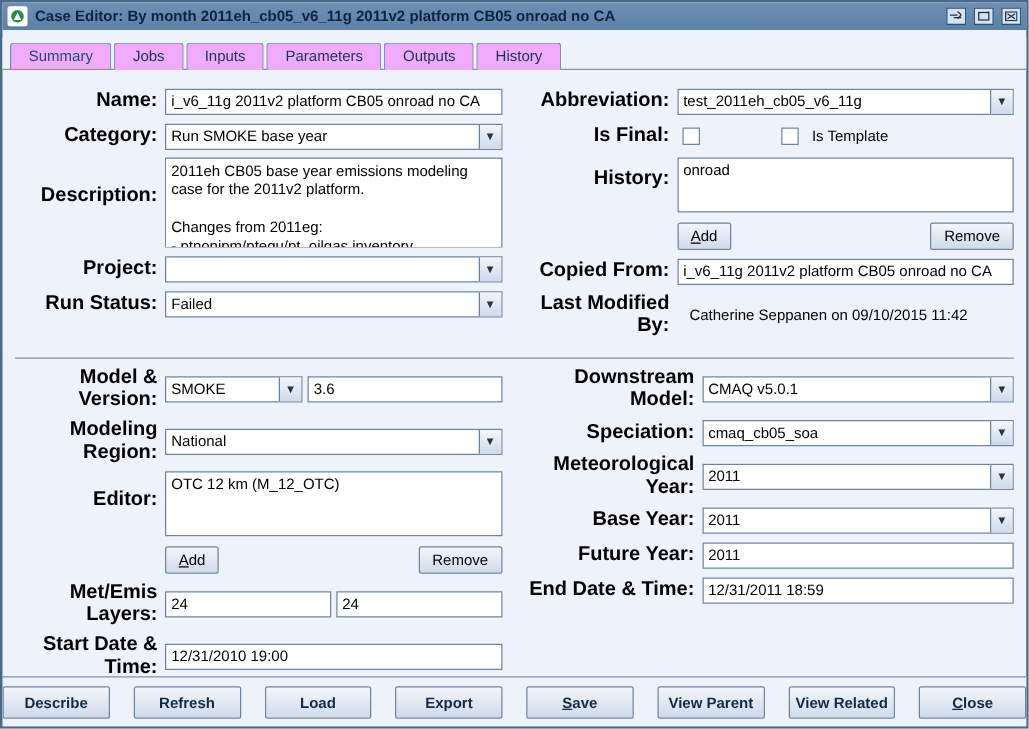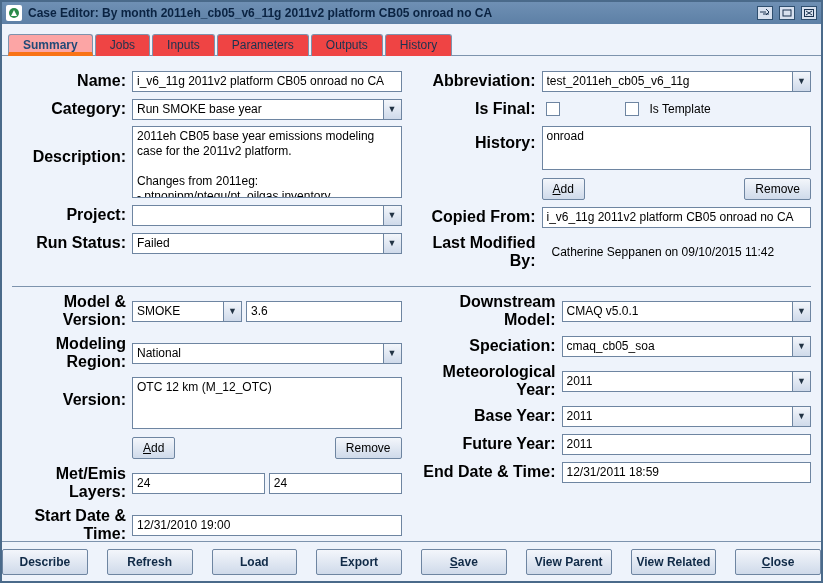--- a/index.html
+++ b/index.html
@@ -63,35 +63,35 @@
     align-items: flex-end;
     border-bottom: 1px solid #7d93ad;
     background: #eef3fb;
     padding-left: 6px;
     margin-top:6px;
   }
   .tab {
     padding: 3px 14px 4px;
     border: 1px solid #7d93ad;
     border-bottom: none;
-    background: #ef4444;
+    background: #f0abfc;
     margin-right: 2px;
     color: #1a3350;
     border-radius: 3px 3px 0 0;
     cursor: pointer;
     position: relative;
     top: 1px;
     font-size: 12px;
     height: 22px;
     line-height:14px;
   }
   .tab.active {
-    background: #fca5a5;
-    border-bottom: 4px solid #f97316;
-    font-weight: bold;
+    background: #f0abfc;
+    border-bottom: 1px solid #f97316;
+    font-weight: normal;
     color: #234a77;
   }
   .form-area {
     flex: 1;
     padding: 8px 10px 4px 10px;
     overflow: hidden;
   }
   .section {
     display: flex;
     gap: 20px;
@@ -334,21 +334,21 @@
         <div class="row">
           <span class="lbl">Modeling Region:</span>
           <div class="ctrl">
             <div class="combo">
               <span class="val">National</span>
               <span class="arrow">▼</span>
             </div>
           </div>
         </div>
         <div class="row" style="align-items:flex-start">
-          <span class="lbl" style="padding-top:14px">Version:</span>
+          <span class="lbl" style="padding-top:14px">Editor:</span>
           <div class="ctrl" style="flex-direction:column;align-items:stretch">
             <div class="listbox" style="height:52px">OTC 12 km (M_12_OTC)</div>
             <div class="btnrow">
               <button class="small"><span class="u">A</span>dd</button>
               <button class="small">Remove</button>
             </div>
           </div>
         </div>
         <div class="row">
           <span class="lbl">Met/Emis Layers:</span>

